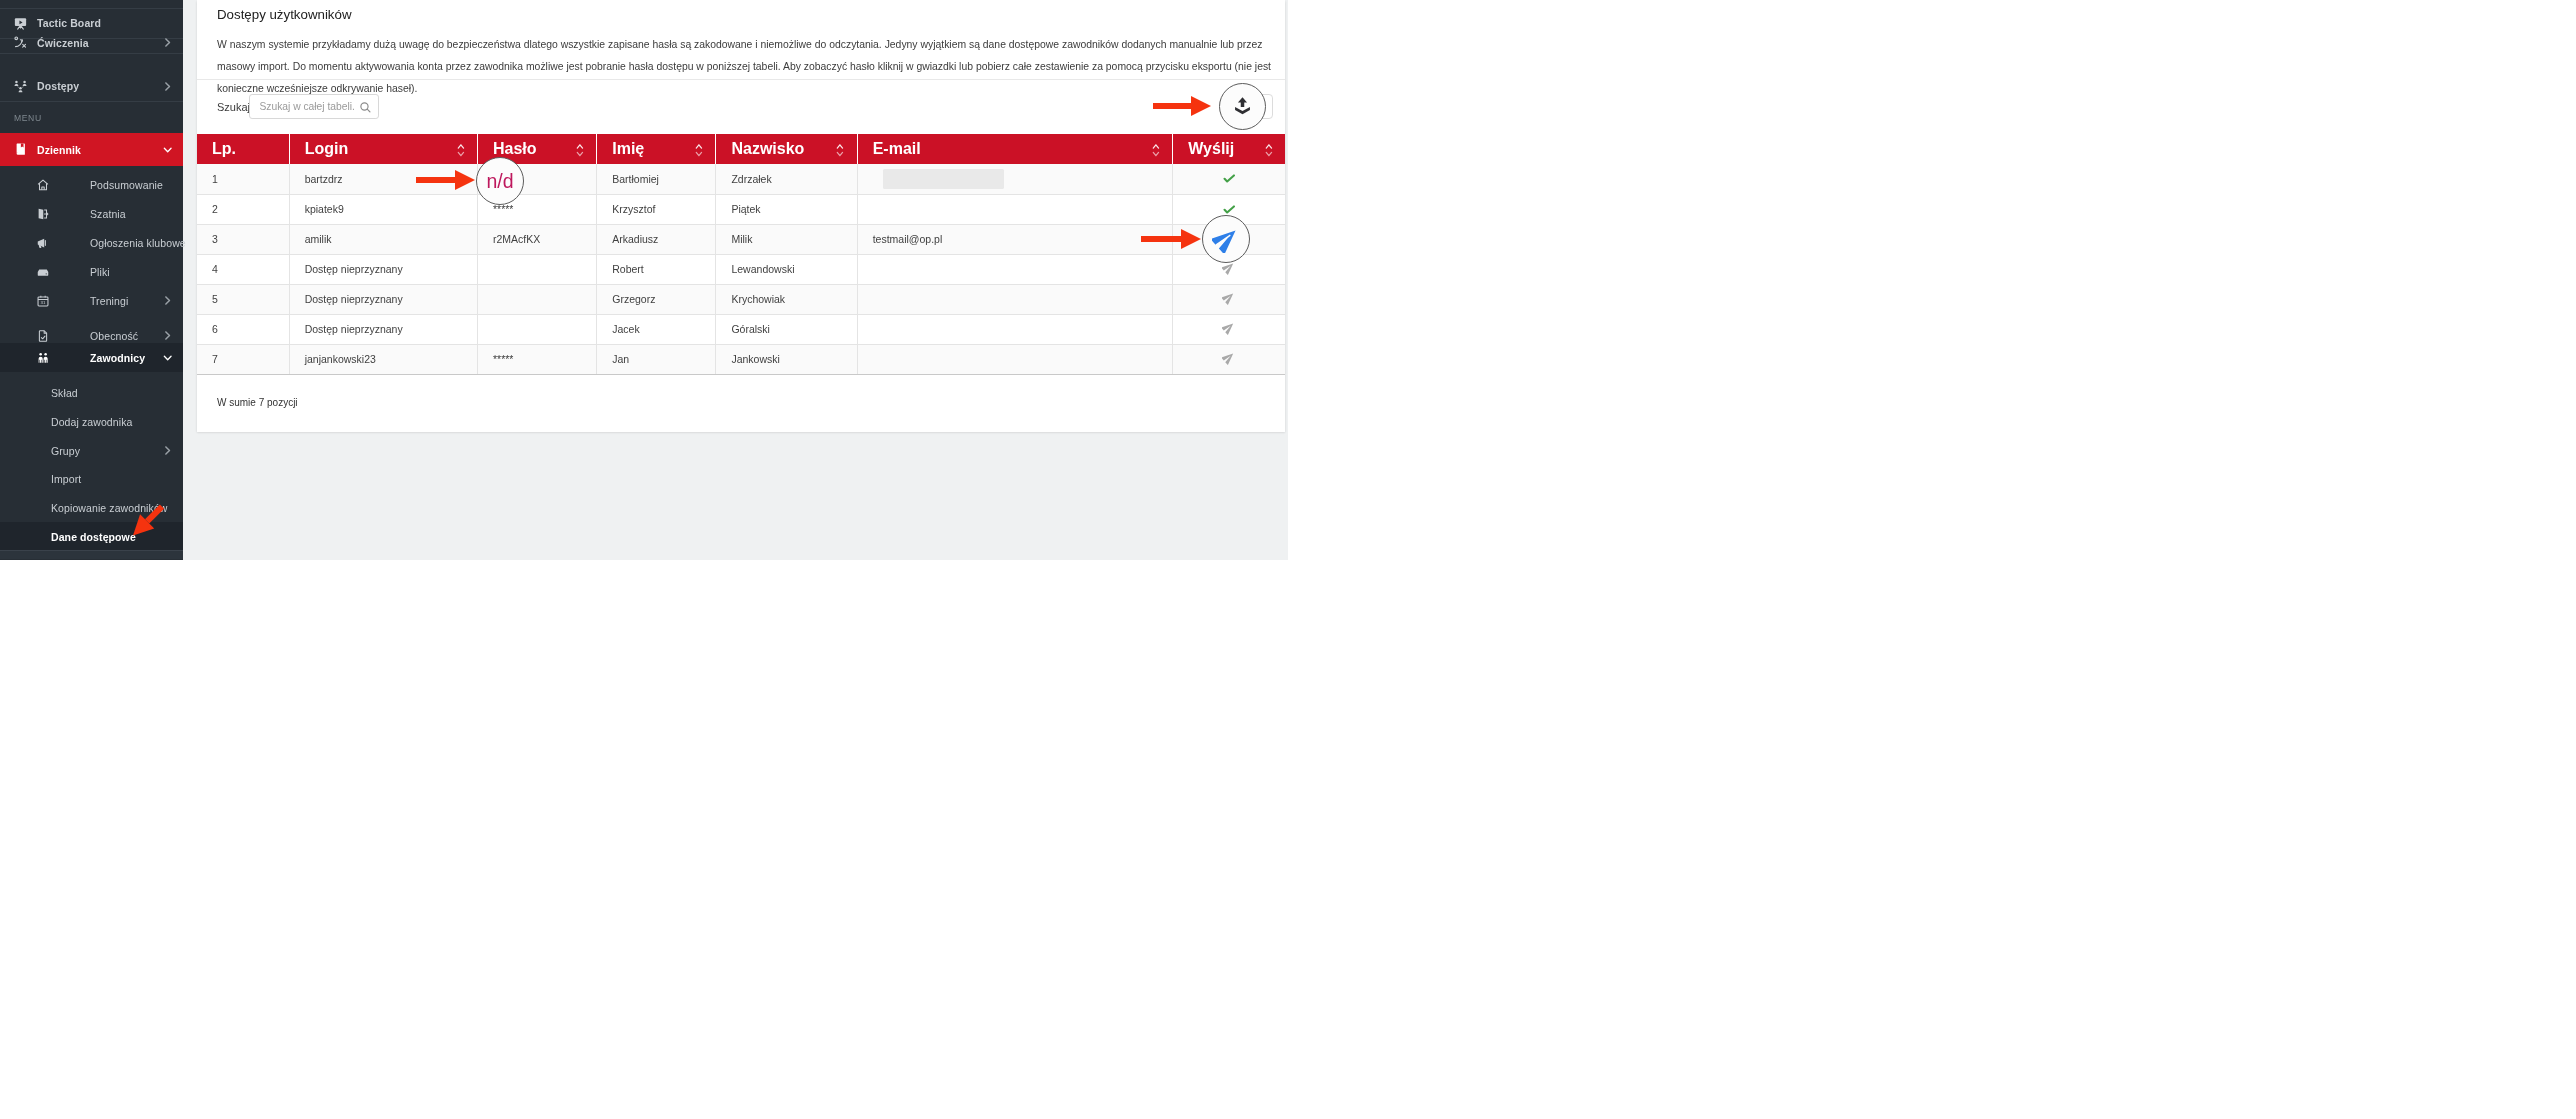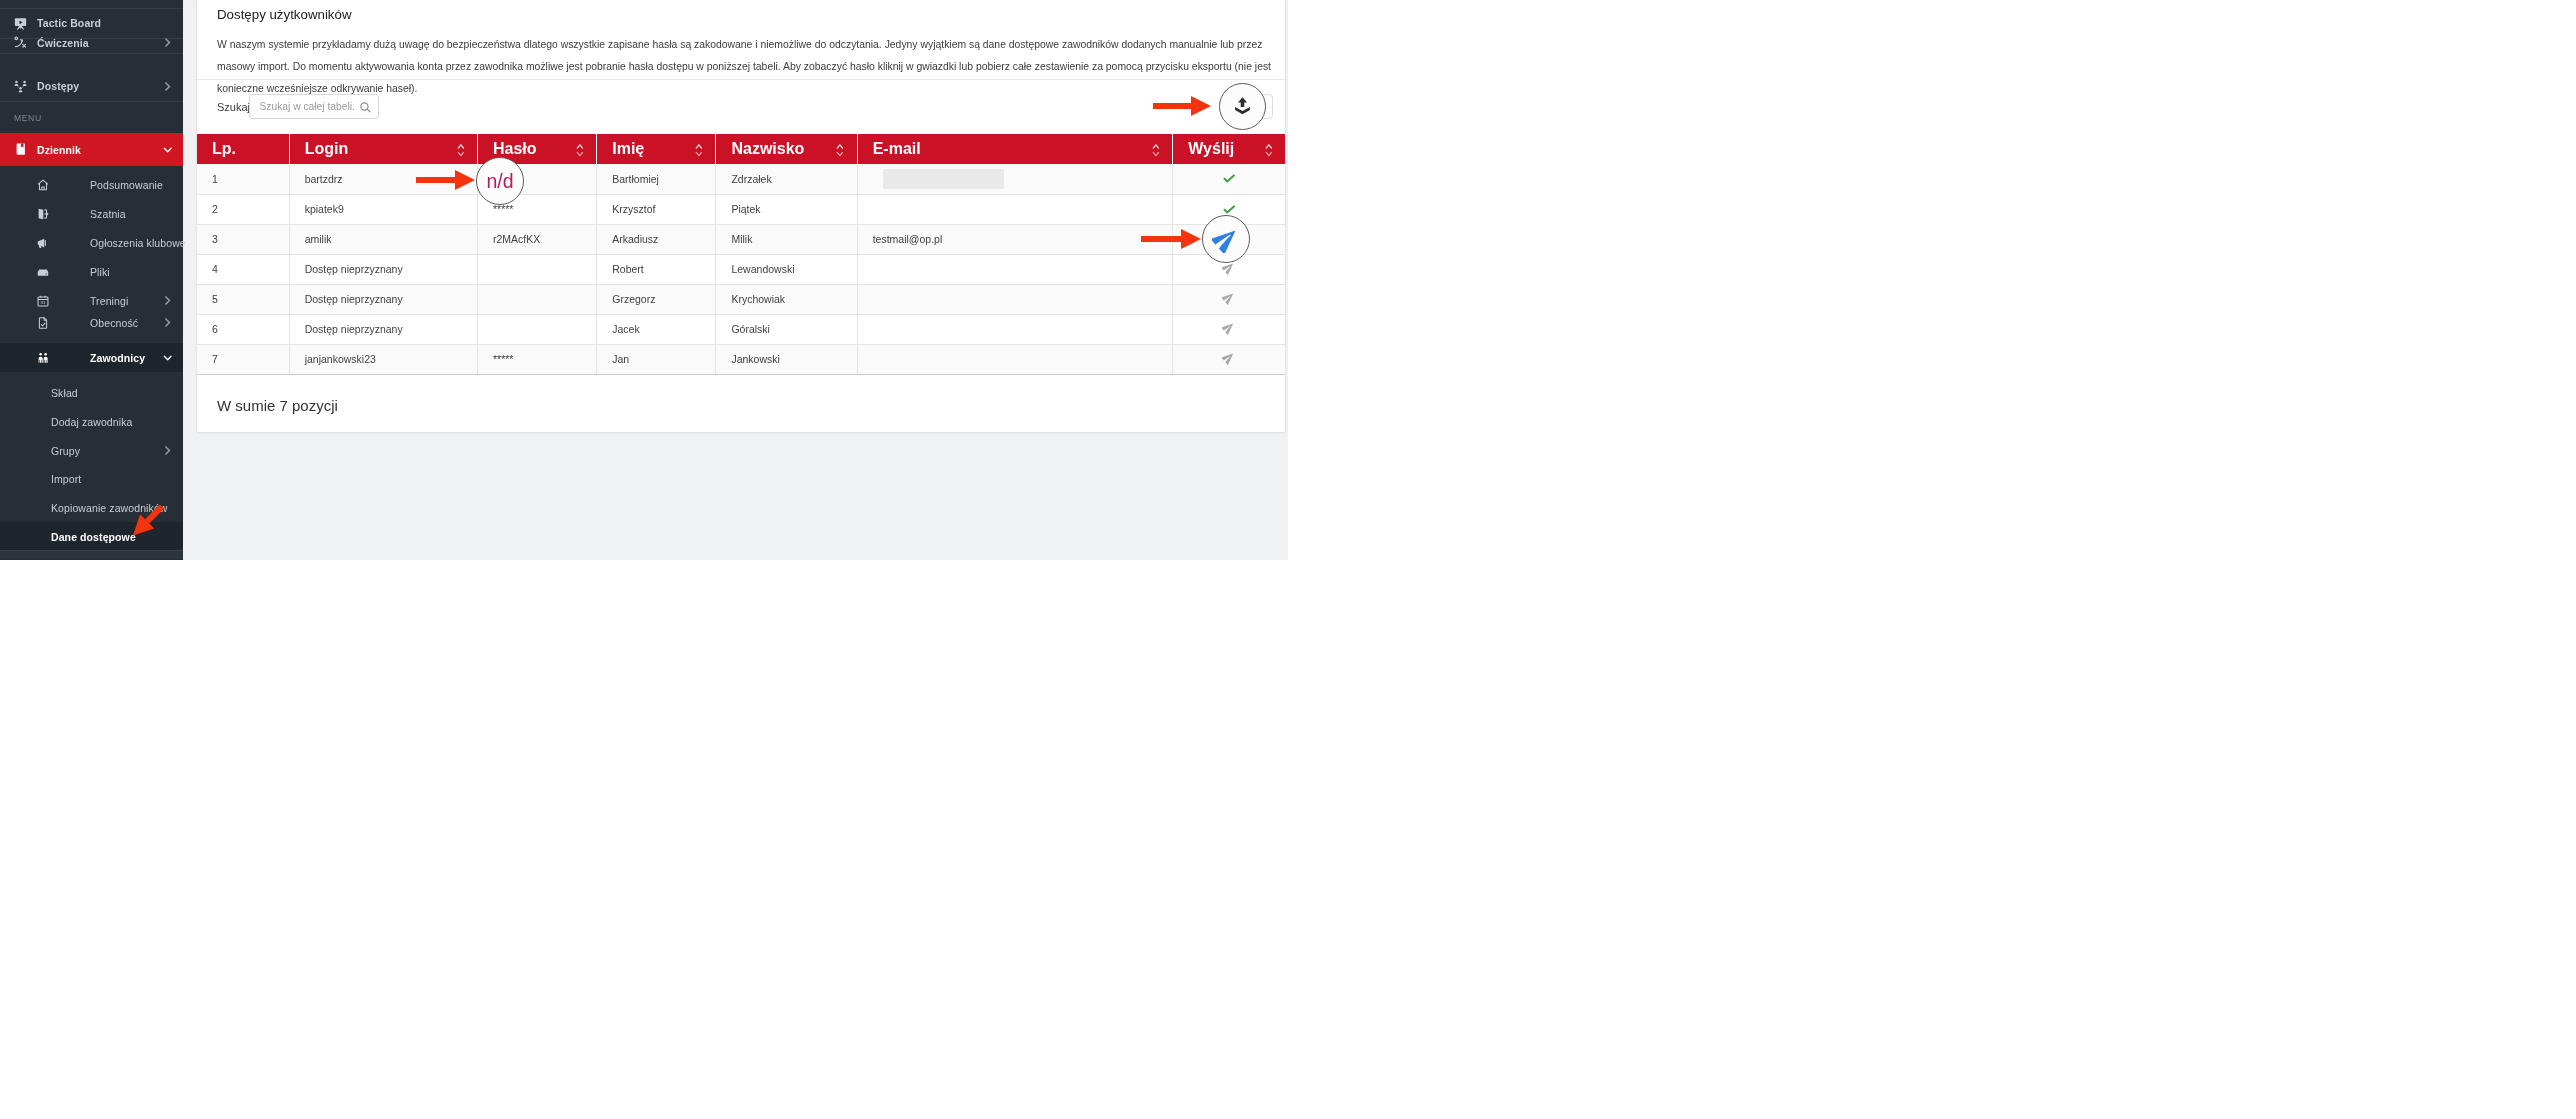--- a/index.html
+++ b/index.html
@@ -41,21 +41,21 @@
   .tbl { position:absolute; left:0; top:134px; width:1088px; border-collapse:collapse; table-layout:fixed; }
   .tbl th { height:30px; background:#cb1126; color:#fff; font-size:16px; font-weight:700; text-align:left; padding-left:15px; position:relative; border-right:1.6px solid #ffffff; }
   .tbl th:last-child { border-right:none;margin-top:11px; }
   .tbl td { height:30px; font-size:10.5px; color:#3f3f3f; padding-left:15px; border-right:0.8px solid #e4e4e4; border-bottom:0.8px solid #e4e4e4; background:#fff; position:relative; }
   .tbl td:last-child { border-right:none; }
   .tbl tr.odd td { background:#fafafa; }
   .tbl tr:last-child td { border-bottom:1.6px solid #c9c9c9; }
   .sort { position:absolute; right:12.5px; top:8.6px; }
   .send-cell { text-align:center; padding-left:0 !important; }
   .redacted { width:121px; height:20px; background:#e9e9e9; border-radius:1.6px; margin-left:10px; }
-  .summary-text { position:absolute; left:20px; top:397px; font-size:15px; color:#333; }
+  .summary-text { position:absolute; left:20px; top:397px; font-size:10px; color:#333; }
 
   
   .annot-circle { position:absolute; border:1.6px solid #5c5c5c; border-radius:50%; background:#fcfcfc; display:flex; align-items:center; justify-content:center; z-index:6; }
   .annot-nd-text { font-size:19.5px; color:#be185d; }
   .red-arrow { position:absolute; display:flex; align-items:center; z-index:7; }
   .red-arrow .shaft { height:5.5px; background:#f5330f; flex:1; }
   .red-arrow .head { width:0; height:0; border-top:10px solid transparent; border-bottom:10px solid transparent; border-left:20px solid #f5330f; }
 </style>
 </head>
 <body>
@@ -208,21 +208,21 @@
           </svg>
       </span>
       <span class="lbl">Treningi</span>
       <span class="chev">
           <svg width="10" height="11" viewBox="0 0 13 14">
             <use href="#sym-chev-right"></use>
           </svg>
         </span>
     </div>
 
-    <div class="sb-row sb-l2" style="top:308px;height:29px;">
+    <div class="sb-row sb-l2" style="top:321px;height:29px;">
       <span class="ic">
         <svg width="14" height="14" viewBox="0 0 24 24" fill="none" stroke="#c9ced3" stroke-width="1.8" stroke-linejoin="round">
             <path d="M14 3 H7 a1.2 1.2 0 0 0 -1.2 1.2 v15.6 A1.2 1.2 0 0 0 7 21 h10 a1.2 1.2 0 0 0 1.2-1.2 V7.2 Z"></path>
             <path d="M14 3 v4.2 h4.2"></path>
             <path d="M9.2 14.6 l2.2 2.2 4-4.6" stroke-linecap="round"></path>
           </svg>
       </span>
       <span class="lbl">Obecność</span>
       <span class="chev">
           <svg width="10" height="11" viewBox="0 0 13 14">

